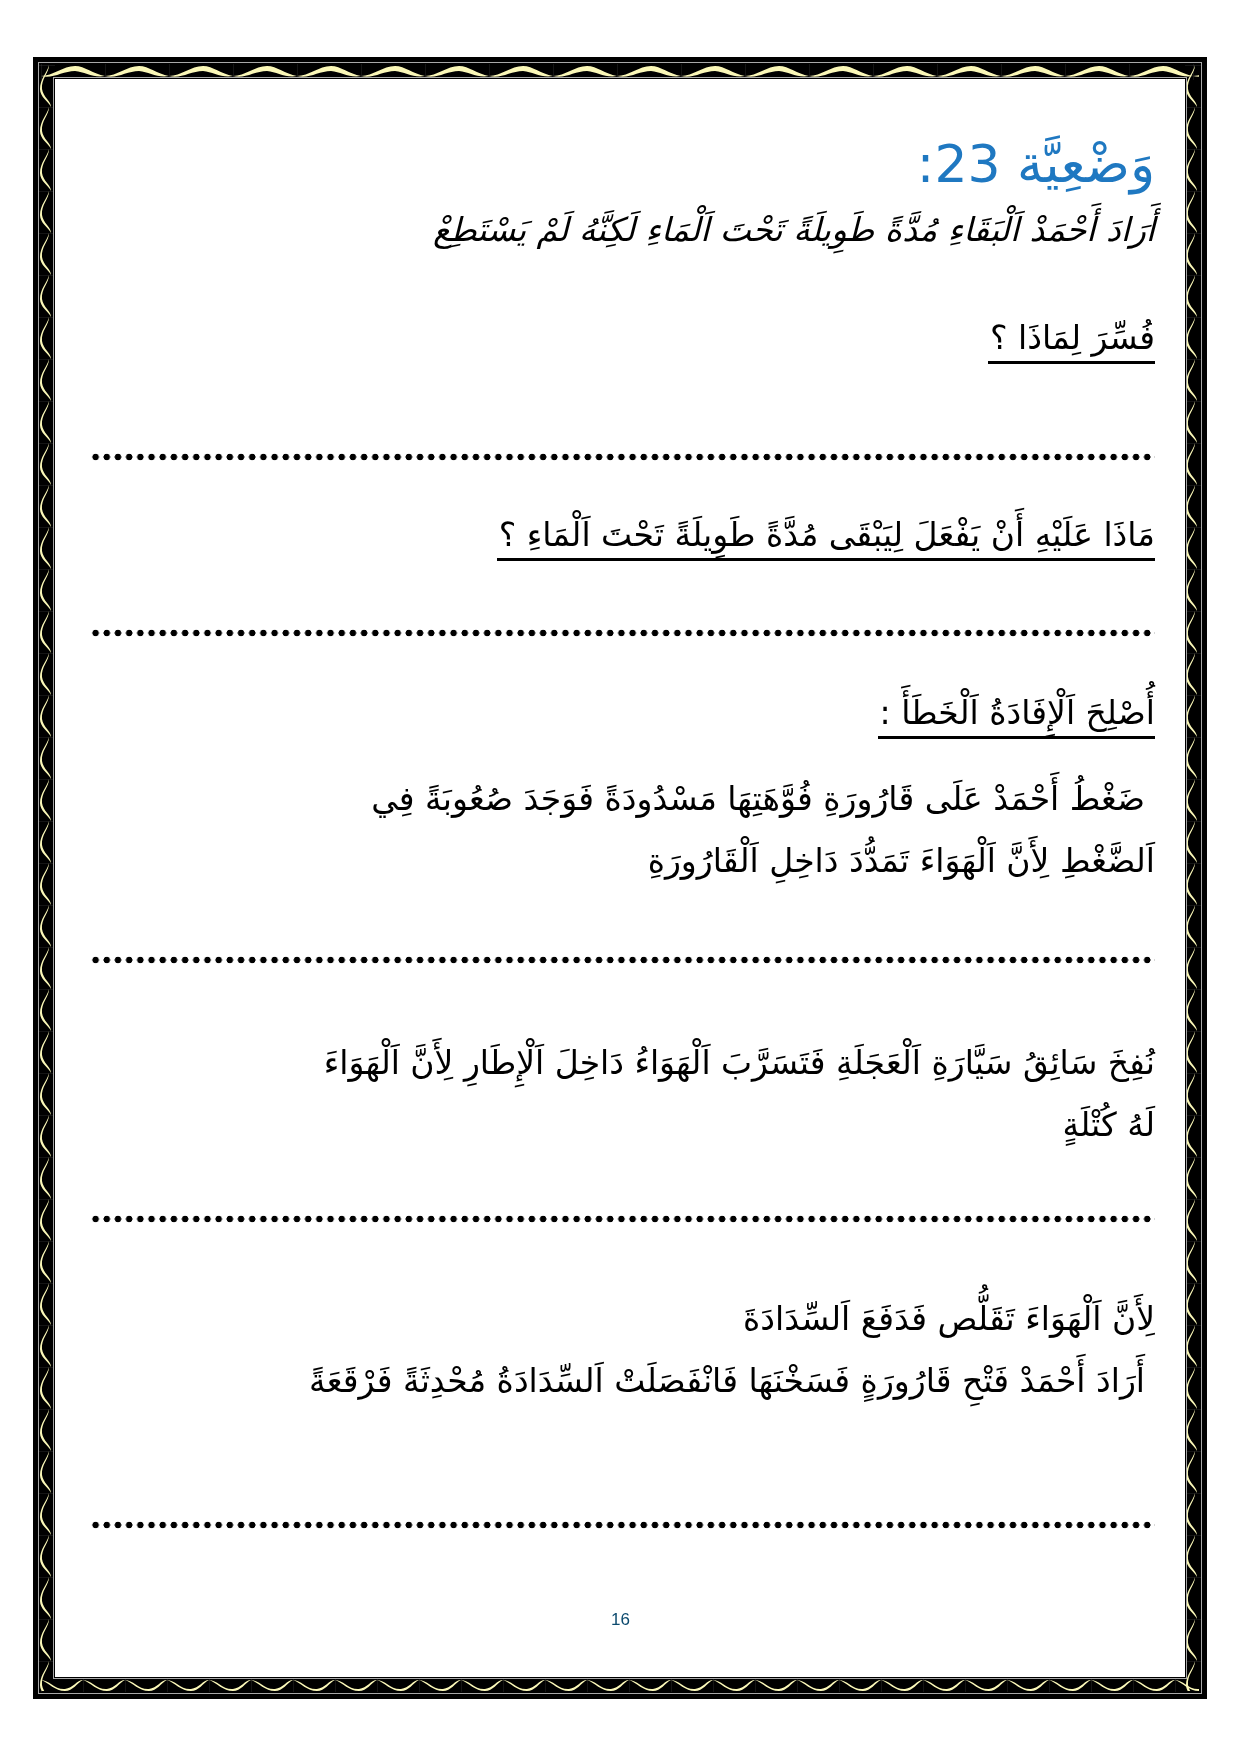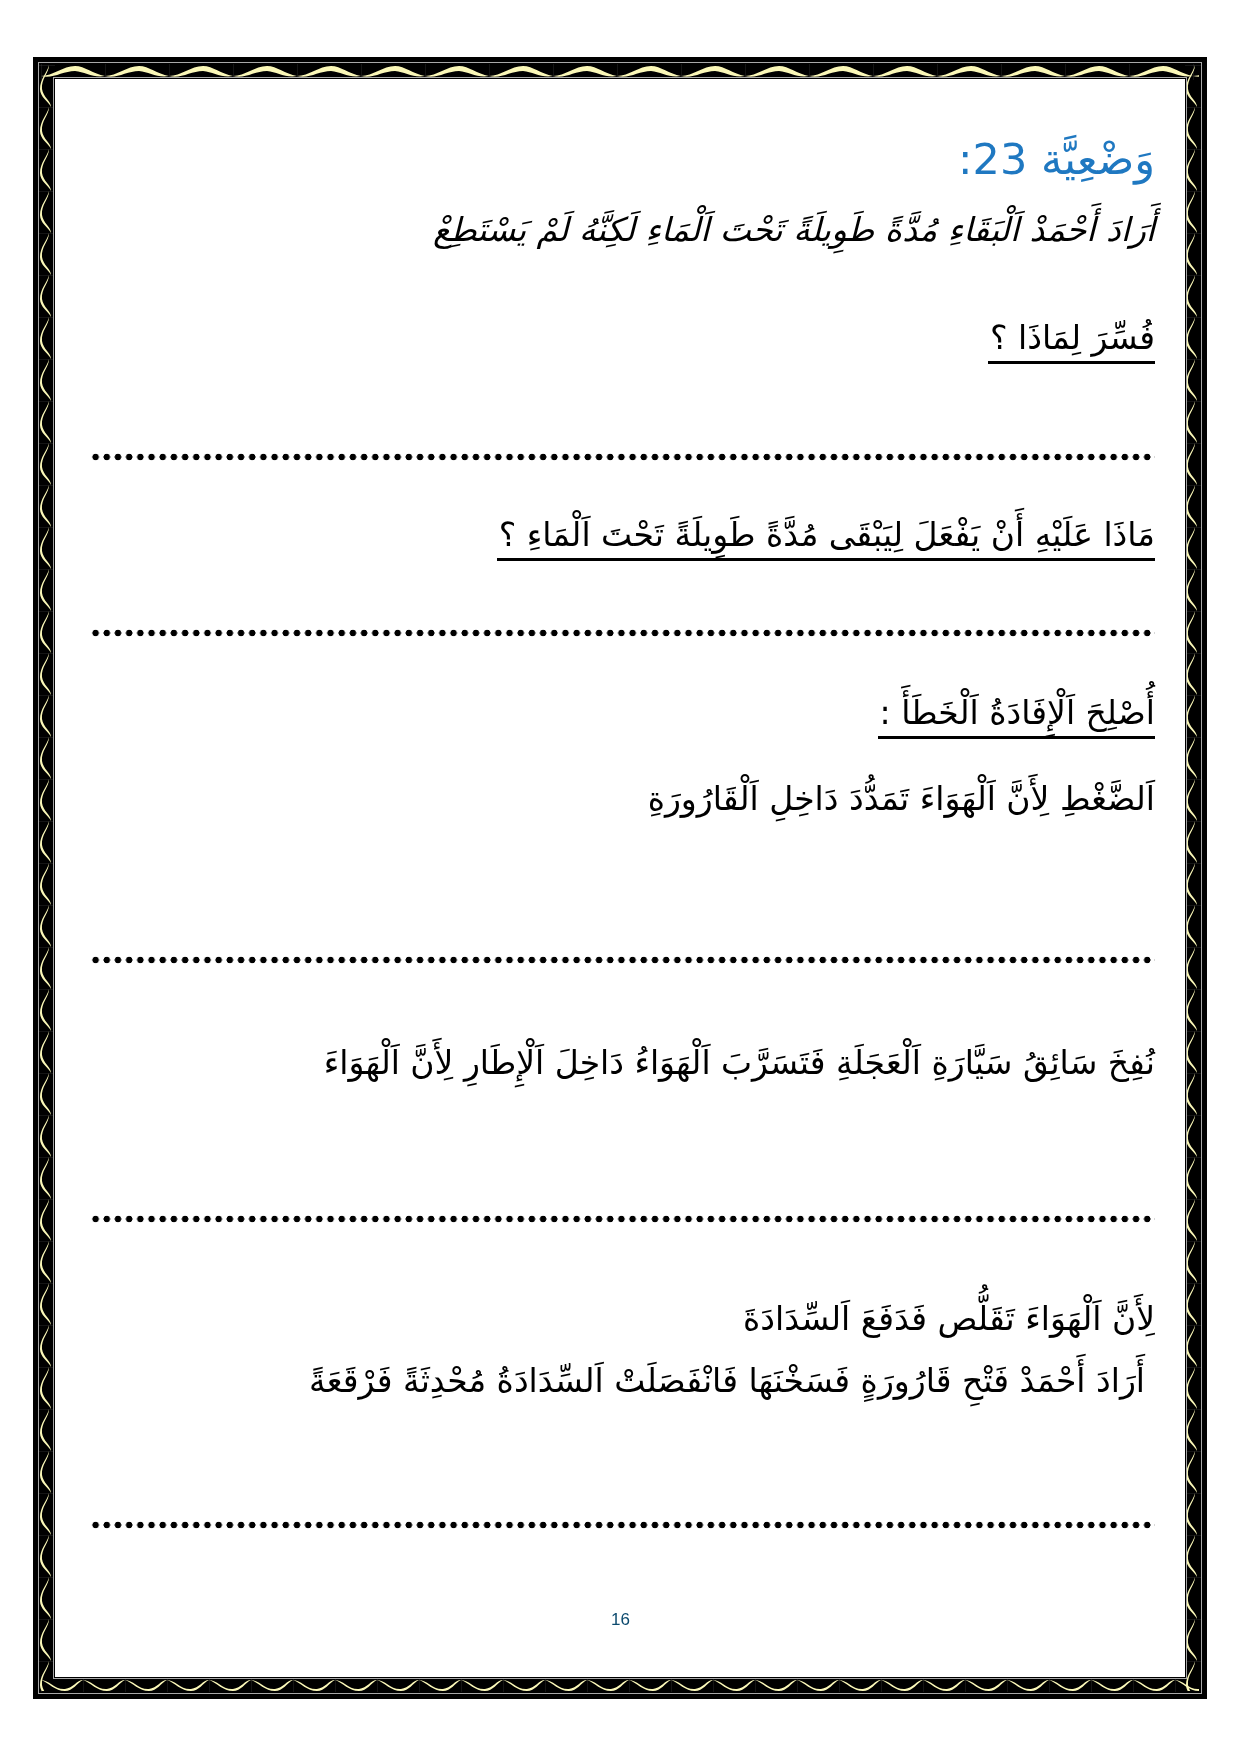--- a/index.html
+++ b/index.html
@@ -33,21 +33,21 @@
   .content {
     position: absolute; left: 90px; right: 86px; top: 0; bottom: 0;
     direction: rtl;
     font-family: "DejaVu Sans", sans-serif;
     color: #000;
   }
 
   .title {
     position: absolute; right: 0; top: 138px;
     font-family: "DejaVu Sans", sans-serif;
-    font-size: 43px; color: #1f78c1;
+    font-size: 52px; color: #1f78c1;
     line-height: 1;
   }
   .line {
     position: absolute; right: 0; left: 0;
     font-size: 33px; line-height: 1.55;
     white-space: nowrap;
   }
   .para {
     position: absolute; right: 0; left: 0;
     font-size: 33px; line-height: 62px;
@@ -131,27 +131,29 @@
 
   <div class="dots" style="top:453px;"></div>
 
   <div class="question" style="top:512px;margin-left:36px;">مَاذَا عَلَيْهِ أَنْ يَفْعَلَ لِيَبْقَى مُدَّةً طَوِيلَةً تَحْتَ اَلْمَاءِ ؟</div>
 
   <div class="dots" style="top:629px;"></div>
 
   <div class="question" style="top:690px;">أُصْلِحَ اَلْإِفَادَةُ اَلْخَطَأَ :</div>
 
   <div class="para" style="top:768px;">
+    <div style="padding-right:10px;">ضَغْطُ أَحْمَدْ عَلَى قَارُورَةِ فُوَّهَتِهَا مَسْدُودَةً فَوَجَدَ صُعُوبَةً فِي</div>
     <div>اَلضَّغْطِ لِأَنَّ اَلْهَوَاءَ تَمَدُّدَ دَاخِلِ اَلْقَارُورَةِ</div>
   </div>
 
   <div class="dots" style="top:956px;"></div>
 
   <div class="para" style="top:1032px;">
     <div>نُفِخَ سَائِقُ سَيَّارَةِ اَلْعَجَلَةِ فَتَسَرَّبَ اَلْهَوَاءُ دَاخِلَ اَلْإِطَارِ لِأَنَّ اَلْهَوَاءَ</div>
+    <div>لَهُ كُتْلَةٍ</div>
   </div>
 
   <div class="dots" style="top:1215px;"></div>
 
   <div class="para" style="top:1288px;">
     <div>لِأَنَّ اَلْهَوَاءَ تَقَلُّص فَدَفَعَ اَلسِّدَادَةَ</div>
     <div style="padding-right:10px;">أَرَادَ أَحْمَدْ فَتْحِ قَارُورَةٍ فَسَخْنَهَا فَانْفَصَلَتْ اَلسِّدَادَةُ مُحْدِثَةً فَرْقَعَةً</div>
   </div>
 
   <div class="dots" style="top:1521px;"></div>

